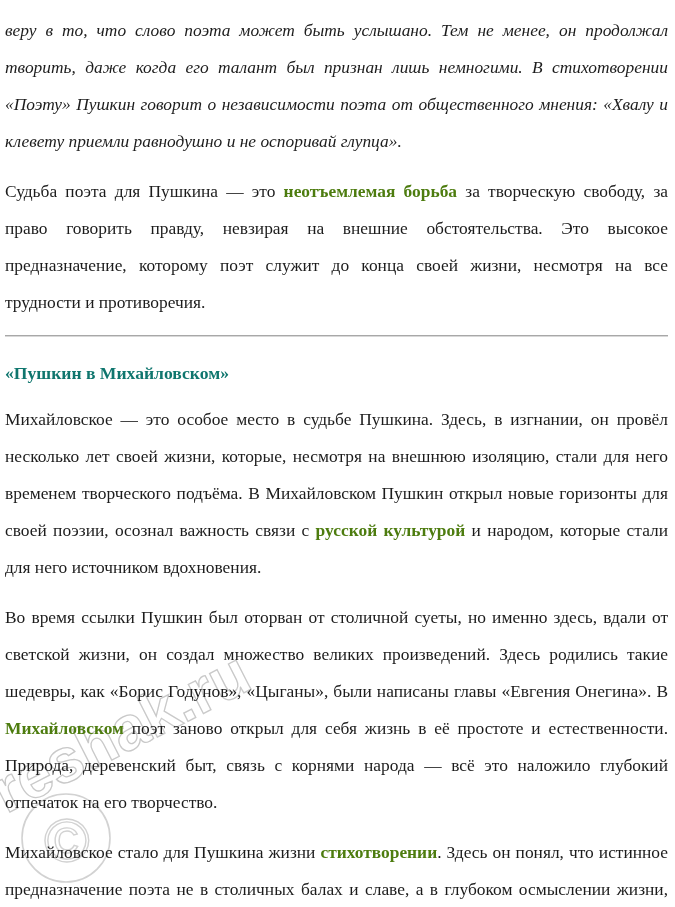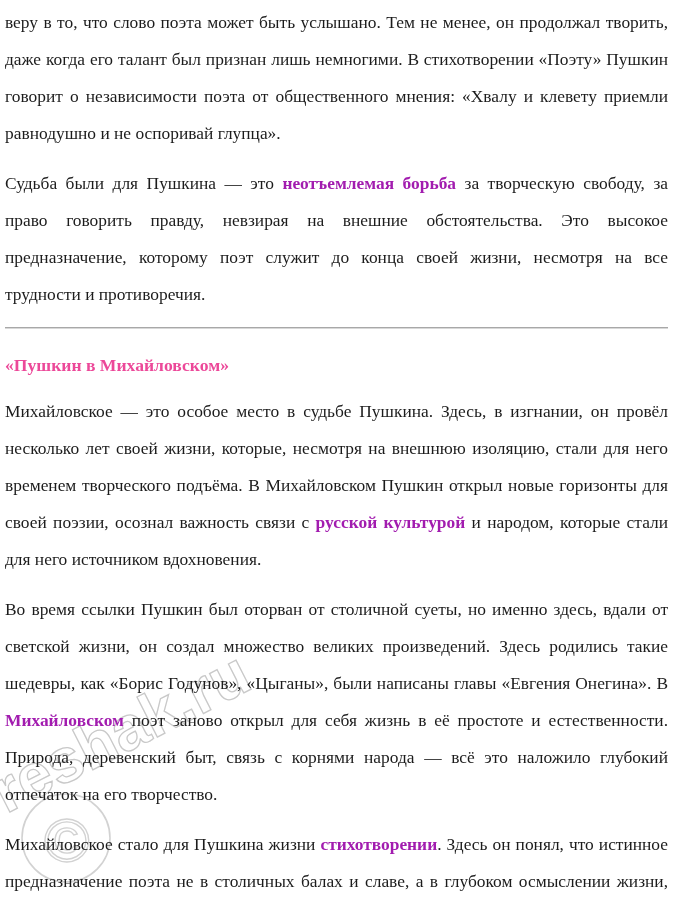--- a/index.html
+++ b/index.html
@@ -28,44 +28,45 @@
   p.para {
     margin: 0 0 13px 0;
     font-size: 17.4px;
     line-height: 37px;
     text-align: justify;
     text-justify: inter-word;
     color: #1c1c1c;
   }
 
   p.para.first {
-    margin-top: 4px;
+    margin-top: 12px;
+    font-style: italic;
   }
 
   b.em {
     font-weight: bold;
-    color: #a21caf;
+    color: #4d7c0f;
   }
 
   .divider {
     width: 663px;
     height: 0;
     border: 0;
     border-top: 1px solid #a8a8a8;
     border-bottom: 1px solid #d8d8d8;
     margin: 14px 0 22px 0;
   }
 
   h2.section-heading {
     margin: 0 0 14px 0;
     font-size: 17.6px;
     line-height: 28px;
     font-weight: bold;
     text-align: left;
-    color: #ec4899;
+    color: #0f766e;
   }
 
   
   .watermark {
     position: absolute;
     left: 0;
     top: 726px;
     width: 210px;
     height: 180px;
     z-index: 1;
@@ -106,21 +107,21 @@
       <circle class="wm-circle" cx="66" cy="112" r="44"></circle>
       <text class="wm-c" x="44" y="136">©</text>
       <text class="wm-text" x="6" y="88" transform="rotate(-27 6 88)">reshak.ru</text>
     </svg>
   </div>
 
   <div class="content">
 
     <p class="para first"><span>веру в то, что слово поэта может быть услышано. Тем не менее, он продолжал творить, даже когда его талант был признан лишь немногими. В стихотворении «Поэту» Пушкин говорит о независимости поэта от общественного мнения: «Хвалу и клевету приемли равнодушно и не оспоривай глупца».</span></p>
 
-    <p class="para"><span>Судьба были для Пушкина — это </span><b class="em">неотъемлемая борьба</b><span> за творческую свободу, за право говорить правду, невзирая на внешние обстоятельства. Это высокое предназначение, которому поэт служит до конца своей жизни, несмотря на все трудности и противоречия.</span></p>
+    <p class="para"><span>Судьба поэта для Пушкина — это </span><b class="em">неотъемлемая борьба</b><span> за творческую свободу, за право говорить правду, невзирая на внешние обстоятельства. Это высокое предназначение, которому поэт служит до конца своей жизни, несмотря на все трудности и противоречия.</span></p>
 
     <hr class="divider">
 
     <h2 class="section-heading">«Пушкин в Михайловском»</h2>
 
     <p class="para"><span>Михайловское — это особое место в судьбе Пушкина. Здесь, в изгнании, он провёл несколько лет своей жизни, которые, несмотря на внешнюю изоляцию, стали для него временем творческого подъёма. В Михайловском Пушкин открыл новые горизонты для своей поэзии, осознал важность связи с </span><b class="em">русской культурой</b><span> и народом, которые стали для него источником вдохновения.</span></p>
 
     <p class="para"><span>Во время ссылки Пушкин был оторван от столичной суеты, но именно здесь, вдали от светской жизни, он создал множество великих произведений. Здесь родились такие шедевры, как «Борис Годунов», «Цыганы», были написаны главы «Евгения Онегина». В </span><b class="em">Михайловском</b><span> поэт заново открыл для себя жизнь в её простоте и естественности. Природа, деревенский быт, связь с корнями народа — всё это наложило глубокий отпечаток на его творчество.</span></p>
 
     <p class="para"><span>Михайловское стало для Пушкина жизни </span><b class="em">стихотворении</b><span>. Здесь он понял, что истинное предназначение поэта не в столичных балах и славе, а в глубоком осмыслении жизни, природы, истории и души человека.</span></p>

